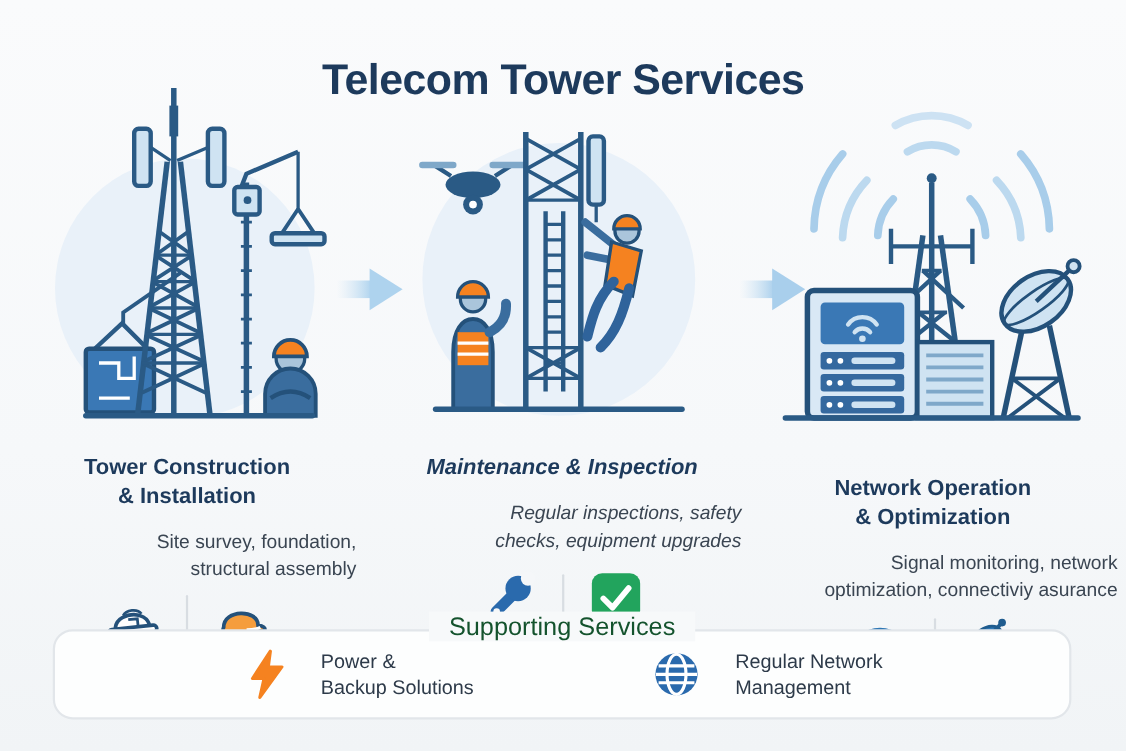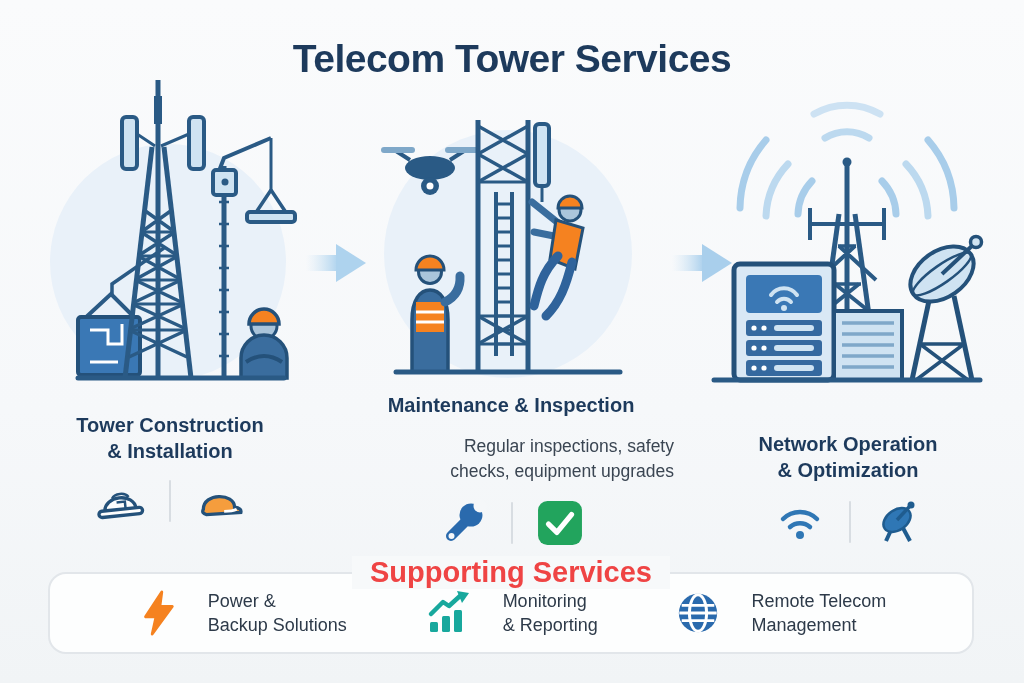--- a/index.html
+++ b/index.html
@@ -2,33 +2,33 @@
 <html><head>
 <meta charset="utf-8">
 <style>
   html,body{margin:0;padding:0;background:#e9ecef;}
   .page{
     position:relative;width:1024px;height:683px;overflow:hidden;
     background:linear-gradient(180deg,#fafbfc 0%,#f6f8fa 60%,#f1f4f6 100%);
     font-family:"Liberation Sans","DejaVu Sans",sans-serif;
   }
   .title{
-    position:absolute;top:37px;left:0;width:100%;text-align:center;
+    position:absolute;top:51px;left:0;width:100%;text-align:center;
     font-size:39px;font-weight:bold;color:#1d3a5c;letter-spacing:-0.5px;
   }
   .ill{position:absolute;}
   .ill1{left:28px;top:62px;}
   .ill2{left:358px;top:104px;}
   .ill3{left:692px;top:96px;}
   .arrow{position:absolute;width:62px;height:46px;}
   .arrow1{left:306px;top:240px;}
   .arrow2{left:672px;top:240px;}
   .col{position:absolute;text-align:center;}
   .col1{left:16px;top:396px;width:308px;}
-  .col2{left:348px;top:376px;width:326px;}
+  .col2{left:348px;top:396px;width:326px;font-style:italic;}
   .col3{left:680px;top:415px;width:336px;}
   .col h2{
     margin:16px;font-size:20px;line-height:1.3;font-weight:bold;color:#1d3a5c;
     white-space:pre-line;
   }
   .col p{
     margin:5px 0 0 0;font-size:17.5px;line-height:1.42;color:#3a4552;
     white-space:pre-line;
     text-align:right;
   }
@@ -40,21 +40,21 @@
   .card{
     position:absolute;left:48px;top:572px;width:926px;height:82px;
     border:2px solid #e2e6ea;border-radius:18px;background:#fdfefe;
     box-sizing:border-box;
   }
   .card-title{
     position:absolute;top:-18px;left:0;width:100%;text-align:center;
   }
   .card-title span{
     display:inline-block;background:#f7f9fa;padding:0 18px;
-    font-size:29px;font-weight:bold;color:#ef4444;
+    font-size:23px;font-weight:normal;color:#14532d;
   }
   .card-items{
     display:flex;align-items:center;justify-content:space-evenly;
     height:100%;padding:0 8px;
   }
   .sitem{display:flex;align-items:center;gap:30px;justify-content:center;}
   .sitem .label{
     font-size:18px;line-height:1.35;color:#2d3a49;white-space:pre-line;
     text-align:left;
   }
@@ -226,20 +226,22 @@
           <stop offset="1" stop-color="#a9cfec"></stop>
     </linearGradient>
       </defs>
     <rect x="0" y="15" width="32" height="16" fill="url(#ag2)"></rect>
     <polygon points="30,4 60,23 30,42" fill="#a9cfec"></polygon>
   </svg>
 
   <div class="col col1">
     <h2>Tower Construction
 &amp; Installation</h2>
+    <p>Site survey, foundation,
+structural assembly</p>
     <div class="icon-row">
       <span class="mini-icon">
         <svg width="50" height="42" viewBox="0 0 48 40">
           <g transform="rotate(-6 24 24)">
             <path d="M9 29 C9 13 39 13 39 29 z" fill="#fdfdfd" stroke="#24517a" stroke-width="3.2"></path>
             <path d="M17 17 C20 12 30 12 33 17" fill="none" stroke="#24517a" stroke-width="2.4"></path>
             <rect x="3" y="28" width="42" height="6" rx="3" fill="#fdfdfd" stroke="#24517a" stroke-width="3.2"></rect>
             <path d="M21 21 h8 v7" fill="none" stroke="#24517a" stroke-width="2.4"></path>
           </g>
         </svg>
@@ -273,20 +275,22 @@
           <rect x="1" y="1" width="42" height="42" rx="9" fill="#22a45d"></rect>
           <polyline points="11,23 19,31 33,14" fill="none" stroke="#ffffff" stroke-width="5" stroke-linecap="round" stroke-linejoin="round"></polyline>
         </svg>
       </span>
     </div>
   </div>
 
   <div class="col col3">
     <h2>Network Operation
 &amp; Optimization</h2>
+    <p>Signal monitoring, network
+optimization, connectiviy asurance</p>
     <div class="icon-row">
       <span class="mini-icon">
         <svg width="50" height="44" viewBox="0 0 48 44">
           <path d="M7 19 A24 24 0 0 1 41 19" fill="none" stroke="#2f77b5" stroke-width="4.5" stroke-linecap="round"></path>
           <path d="M14 27 A15 15 0 0 1 34 27" fill="none" stroke="#2f77b5" stroke-width="4.5" stroke-linecap="round"></path>
           <circle cx="24" cy="35" r="4" fill="#2f77b5"></circle>
         </svg>
       </span>
       <span class="icon-divider"></span>
       <span class="mini-icon">
@@ -311,42 +315,29 @@
         <span class="mini-icon">
           <svg width="42" height="48" viewBox="0 0 44 48">
             <polygon points="27,2 10,28 21,28 17,46 38,17 25,17" fill="#f58220" stroke="#f58220" stroke-width="3" stroke-linejoin="round"></polygon>
           </svg>
         </span>
         <span class="label">Power &amp;
 Backup Solutions</span>
       </div>
 
 
-      <div class="sitem">
-        <span class="mini-icon">
-          <svg width="48" height="48" viewBox="0 0 48 48">
-            <rect x="5" y="33" width="8" height="10" rx="1.5" fill="#18a89d"></rect>
-            <rect x="17" y="27" width="8" height="16" rx="1.5" fill="#18a89d"></rect>
-            <rect x="29" y="21" width="8" height="22" rx="1.5" fill="#18a89d"></rect>
-            <polyline points="6,25 18,13 24,17 35,7" fill="none" stroke="#18a89d" stroke-width="4.5" stroke-linecap="round" stroke-linejoin="round"></polyline>
-            <polygon points="32,2 44,4 37,14" fill="#18a89d"></polygon>
-          </svg>
-        </span>
-        <span class="label">Monitoring
-&amp; Reporting</span>
-      </div>
 
       <div class="sitem">
         <span class="mini-icon">
           <svg width="46" height="46" viewBox="0 0 48 48">
             <circle cx="24" cy="24" r="20" fill="#2a6aad"></circle>
             <ellipse cx="24" cy="24" rx="9" ry="19" fill="none" stroke="#ffffff" stroke-width="3"></ellipse>
             <path d="M7 16 H41 M4.5 24 H43.5 M7 32 H41" stroke="#ffffff" stroke-width="3" fill="none"></path>
           </svg>
         </span>
-        <span class="label">Remote Telecom
+        <span class="label">Regular Network
 Management</span>
       </div>
 
     </div>
   </div>
 
 </div>
 
 </body></html>

